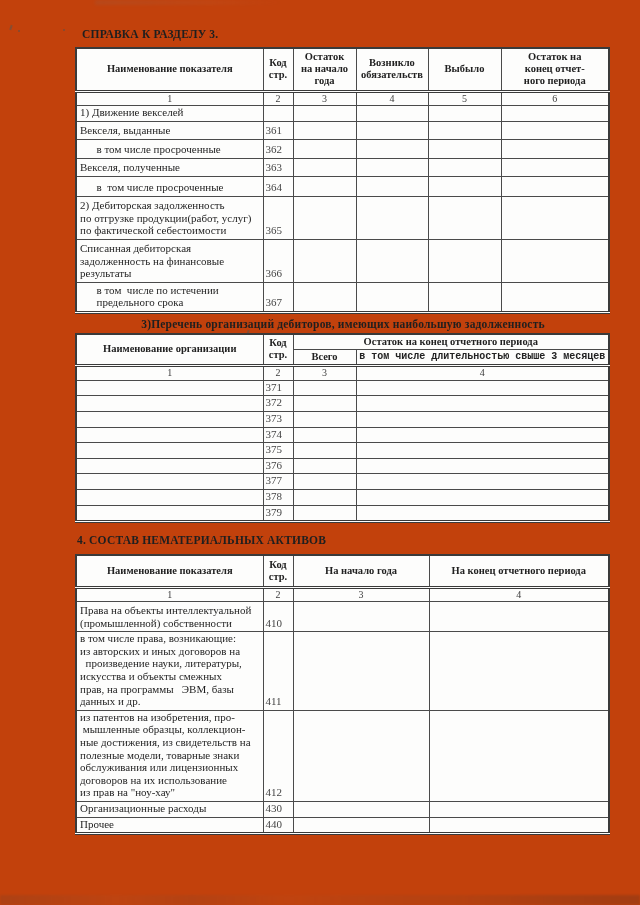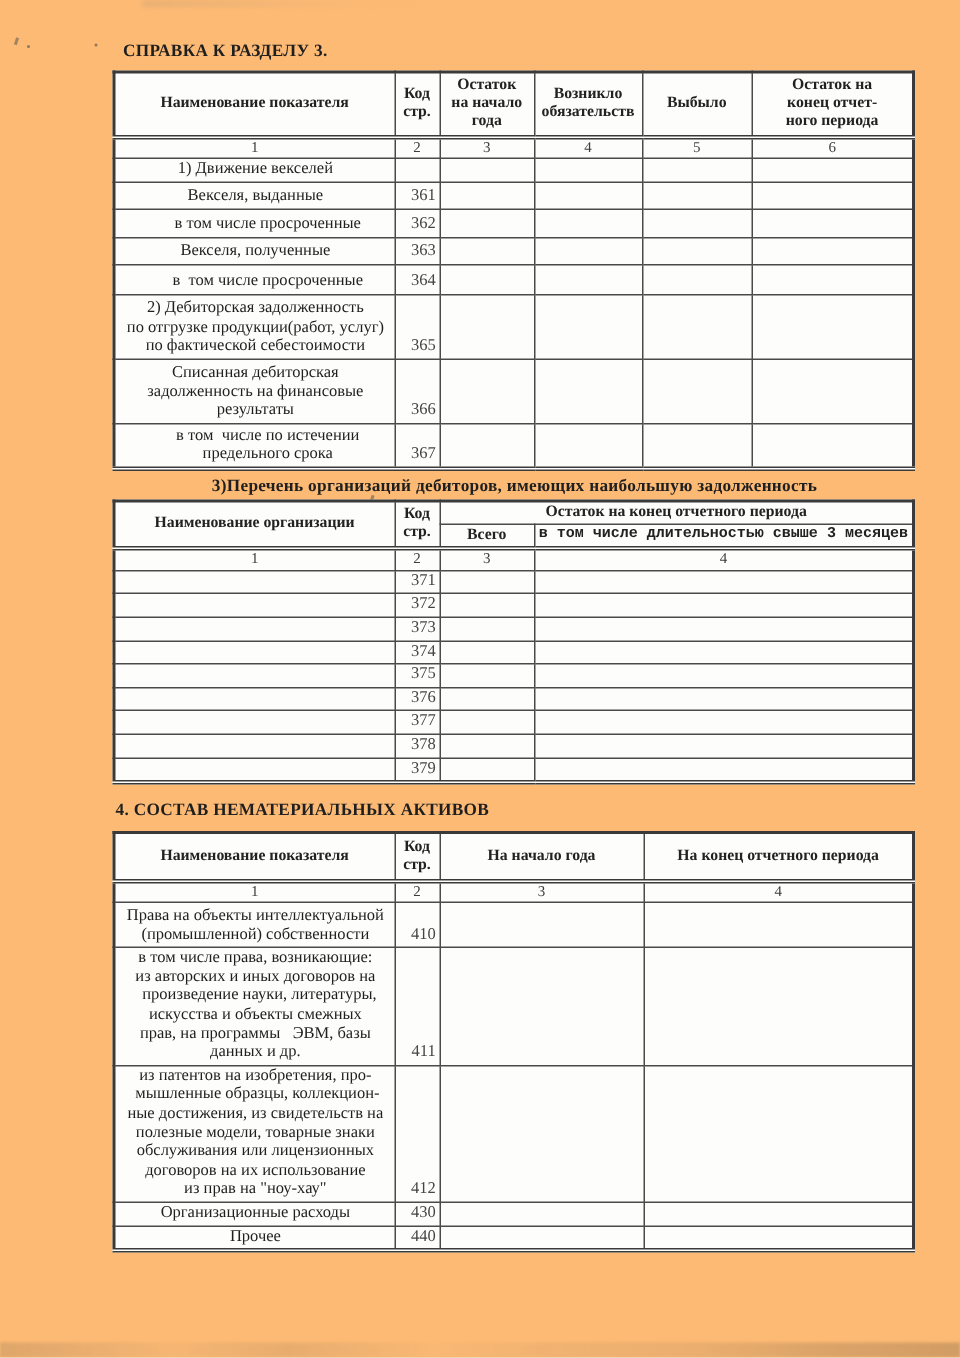--- a/index.html
+++ b/index.html
@@ -1,38 +1,38 @@
 <!DOCTYPE html>
 <html><head>
 <meta charset="utf-8">
 <style>
   * { margin:0; padding:0; box-sizing:border-box; }
   html,body { background:#e8e8e6; }
   .page {
     position:relative; width:640px; height:905px;
-    background:#fdba74;
+    background:#c2410c;
     font-family:"Liberation Serif","DejaVu Serif",serif;
     color:#1f1f1f; overflow:hidden;
   }
   .content { position:absolute; left:75px; top:28px; width:534px; }
   .sec-title { font-weight:bold; font-size:11.5px; line-height:13px; letter-spacing:.2px; white-space:pre; }
   .t1-title { margin-left:7px; margin-bottom:6px; }
   .t2-title { margin-top:4px; margin-bottom:2px; margin-left:2px;text-align:center; }
   .t3-title { margin-top:11px; margin-bottom:7px; margin-left:2px; }
 
   table { border-collapse:collapse; table-layout:fixed; width:533px; background:#fdfdfc; }
   table, th, td { border:1px solid #4a4a4a; }
   table { border-width:2px; border-color:#3a3a3a; }
   th {
     font-weight:bold; font-size:10.5px; line-height:12px; text-align:center;
     vertical-align:middle; white-space:pre-wrap; padding:1px 2px; color:#222;
   }
   td { font-size:11px; line-height:12.6px; vertical-align:bottom; padding:0 2px 2px 2px; }
-  td.name { text-align:center; padding-left:3px; white-space:pre-wrap; }
-  td.code { text-align:right; color:#454545; font-size:11px; }
+  td.name { text-align:left; padding-left:3px; white-space:pre-wrap; }
+  td.code { text-align:left; color:#454545; font-size:11px; }
   tr.num-row td {
     border-top:3px double #3a3a3a; border-bottom:1px solid #4a4a4a;
     font-size:10px; color:#3c3c3c; text-align:center; vertical-align:middle; padding:0;
   }
   tr.last td { border-bottom:3px double #3a3a3a; }
   .small-sub { font-size:10px;font-family:Liberation Mono, monospace; }
 
   
   .speck { position:absolute; background:#55524e; border-radius:50%; opacity:.65; }
   .tick  { position:absolute; width:2px; height:5px; background:#5a5751; opacity:.55; transform:rotate(18deg); }

